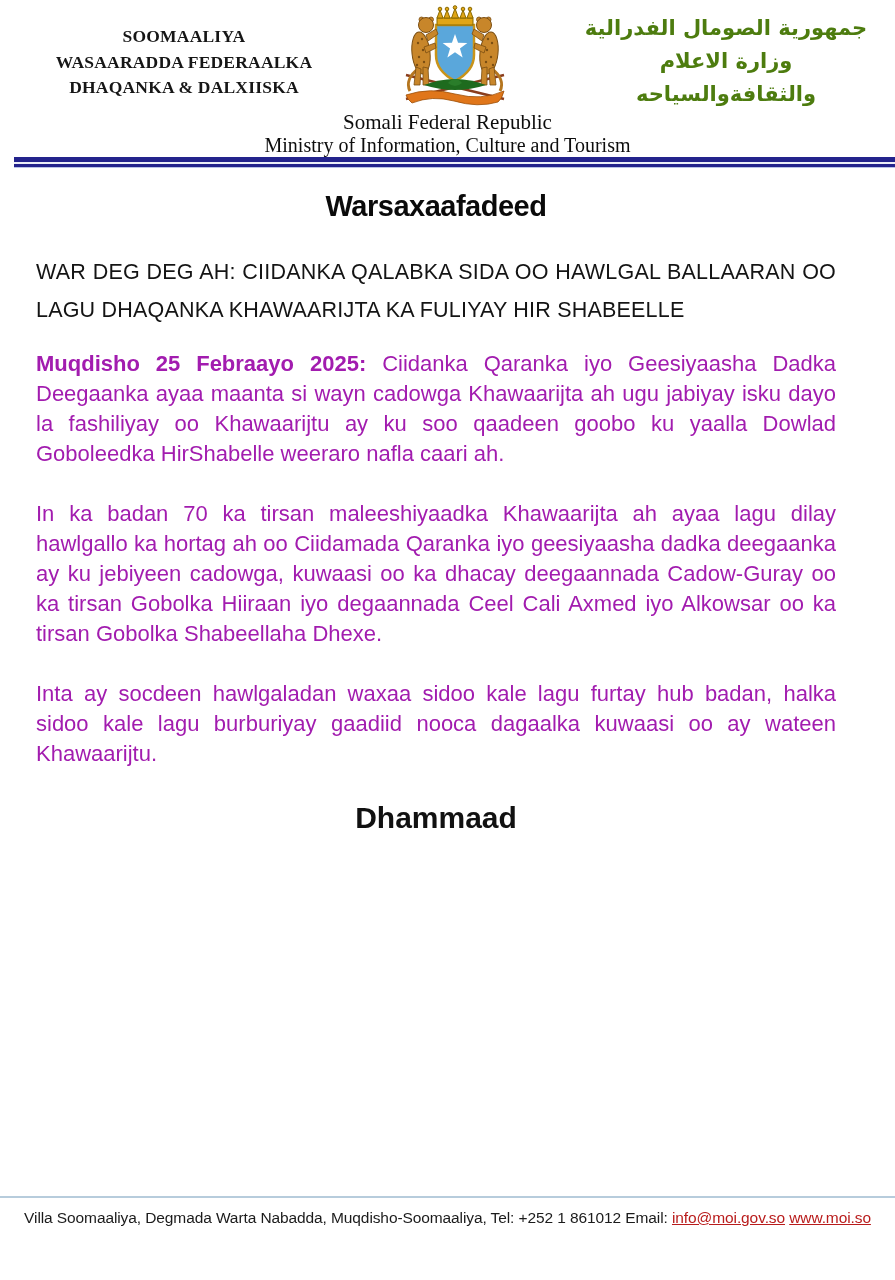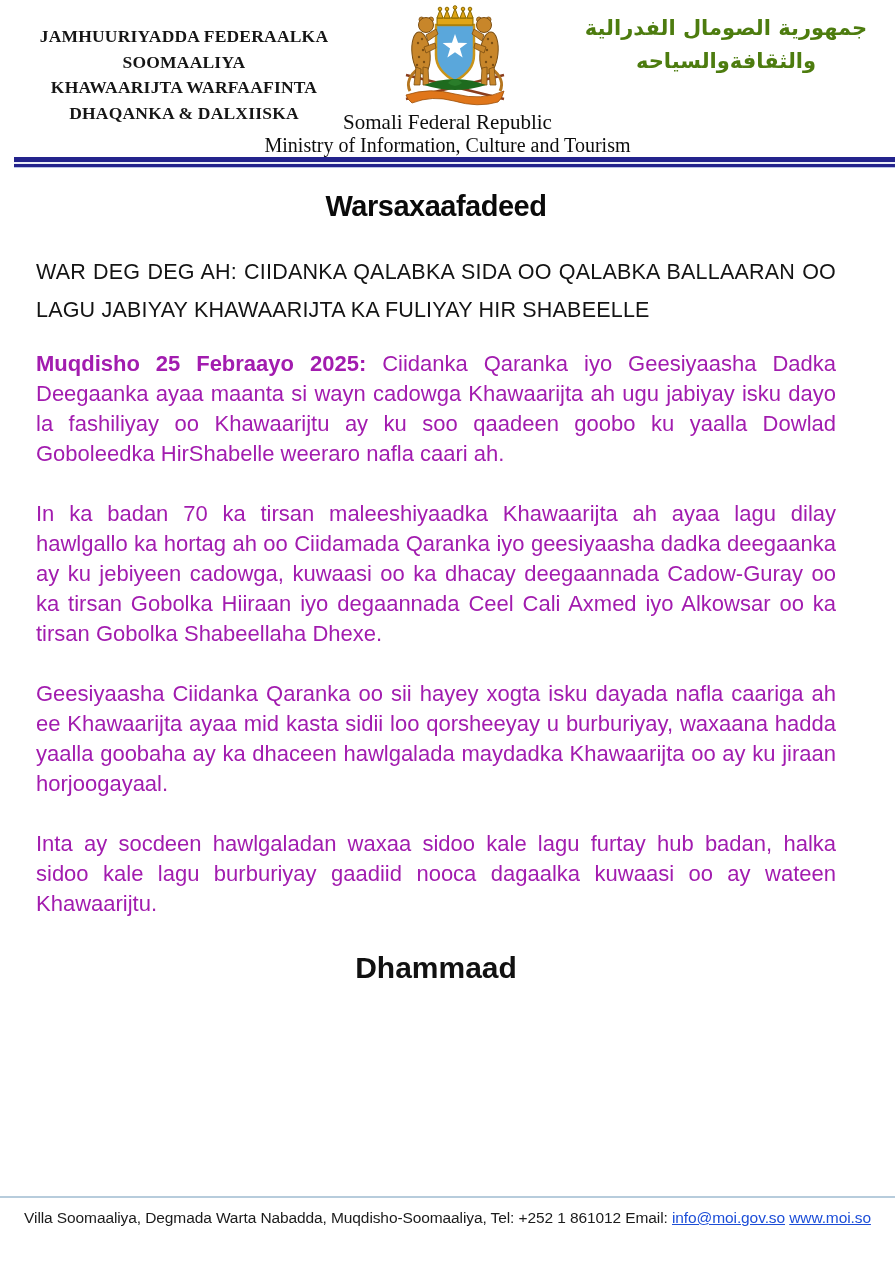--- a/index.html
+++ b/index.html
@@ -53,29 +53,28 @@
   }
   .para + .para { margin-top:30px; }
   .lead { font-weight:bold; }
   .closing { margin:32px 0 0; text-align:center; font-weight:bold; font-size:30px; }
   
   .footer-line { position:absolute; top:1196px; left:0; right:0; border-top:2px solid #B7CCDC; }
   .footer {
     position:absolute; top:1209px; left:0; right:0; text-align:center;
     font-size:15.5px; color:#1b1b1b; letter-spacing:-0.1px;
   }
-  .footer a { color:#1d4ed8; text-decoration:underline; }
+  .footer a { color:#b91c1c; text-decoration:underline; }
 </style>
 </head>
 <body>
 
 <div class="left-org">
-  <div>JAMHUURIYADDA FEDERAALKA</div>
   <div>SOOMAALIYA</div>
-  <div>KHAWAARIJTA WARFAAFINTA</div>
+  <div>WASAARADDA FEDERAALKA</div>
   <div>DHAQANKA &amp; DALXIISKA</div>
 </div>
 
 <div class="emblem">
   <svg width="132" height="104" viewBox="0 0 130 104" xmlns="http://www.w3.org/2000/svg" xmlns:xlink="http://www.w3.org/1999/xlink">
 
     <path d="M16 94 L114 70 M16 70 L114 94" stroke="#8A3D1D" stroke-width="2.5" fill="none"></path>
 
     <path d="M46 20 h38 v30 q0 16 -19 26 q-19 -10 -19 -26 Z" fill="#5AA7DB" stroke="#C9941A" stroke-width="2.5"></path>
 
@@ -114,38 +113,38 @@
 
     <path d="M34 80 Q65 68 96 80 Q65 90 34 80 Z" fill="#1E6B1E"></path>
     <path d="M58 78 Q65 70 72 78 Q65 84 58 78 Z" fill="#2A7D2A"></path>
 
     <path d="M16 90 Q40 82 65 89 Q92 96 114 86 Q112 94 108 97 Q88 103 64 96 Q42 90 22 98 Q17 94 16 90 Z" fill="#E0761A" stroke="#9C4F08" stroke-width="0.8"></path>
   </svg>
 </div>
 
 <div class="arabic">
   <div>جمهورية الصومال الفدرالية</div>
+  <div>وزارة الاعلام</div>
   <div>والثقافةوالسياحه</div>
 </div>
 
 <div class="center-title">Somali Federal Republic</div>
 <div class="center-subtitle">Ministry of Information, Culture and Tourism</div>
 
 <div class="rule"></div>
 
 <div class="content">
   <div class="doc-title">Warsaxaafadeed</div>
 
-  <p class="headline">WAR DEG DEG AH: CIIDANKA QALABKA SIDA OO QALABKA BALLAARAN OO LAGU JABIYAY KHAWAARIJTA KA FULIYAY HIR SHABEELLE</p>
+  <p class="headline">WAR DEG DEG AH: CIIDANKA QALABKA SIDA OO HAWLGAL BALLAARAN OO LAGU DHAQANKA KHAWAARIJTA KA FULIYAY HIR SHABEELLE</p>
 
   <p class="para"><span class="lead">Muqdisho 25 Febraayo 2025:</span> <span>Ciidanka Qaranka iyo Geesiyaasha Dadka Deegaanka ayaa maanta si wayn cadowga Khawaarijta ah ugu jabiyay isku dayo la fashiliyay oo Khawaarijtu ay ku soo qaadeen goobo ku yaalla Dowlad Goboleedka HirShabelle weeraro nafla caari ah.</span></p>
 
   <p class="para">In ka badan 70 ka tirsan maleeshiyaadka Khawaarijta ah ayaa lagu dilay hawlgallo ka hortag ah oo Ciidamada Qaranka iyo geesiyaasha dadka deegaanka ay ku jebiyeen cadowga, kuwaasi oo ka dhacay deegaannada Cadow-Guray oo ka tirsan Gobolka Hiiraan iyo degaannada Ceel Cali Axmed iyo Alkowsar oo ka tirsan Gobolka Shabeellaha Dhexe.</p>
 
-  <p class="para">Geesiyaasha Ciidanka Qaranka oo sii hayey xogta isku dayada nafla caariga ah ee Khawaarijta ayaa mid kasta sidii loo qorsheeyay u burburiyay, waxaana hadda yaalla goobaha ay ka dhaceen hawlgalada maydadka Khawaarijta oo ay ku jiraan horjoogayaal.</p>
 
   <p class="para">Inta ay socdeen hawlgaladan waxaa sidoo kale lagu furtay hub badan, halka sidoo kale lagu burburiyay gaadiid nooca dagaalka kuwaasi oo ay wateen Khawaarijtu.</p>
 
 
   <div class="closing">Dhammaad</div>
 </div>
 
 <div class="footer-line"></div>
 <div class="footer">
   <span>Villa Soomaaliya, Degmada Warta Nabadda, Muqdisho-Soomaaliya, Tel: +252 1 861012 Email:</span>

